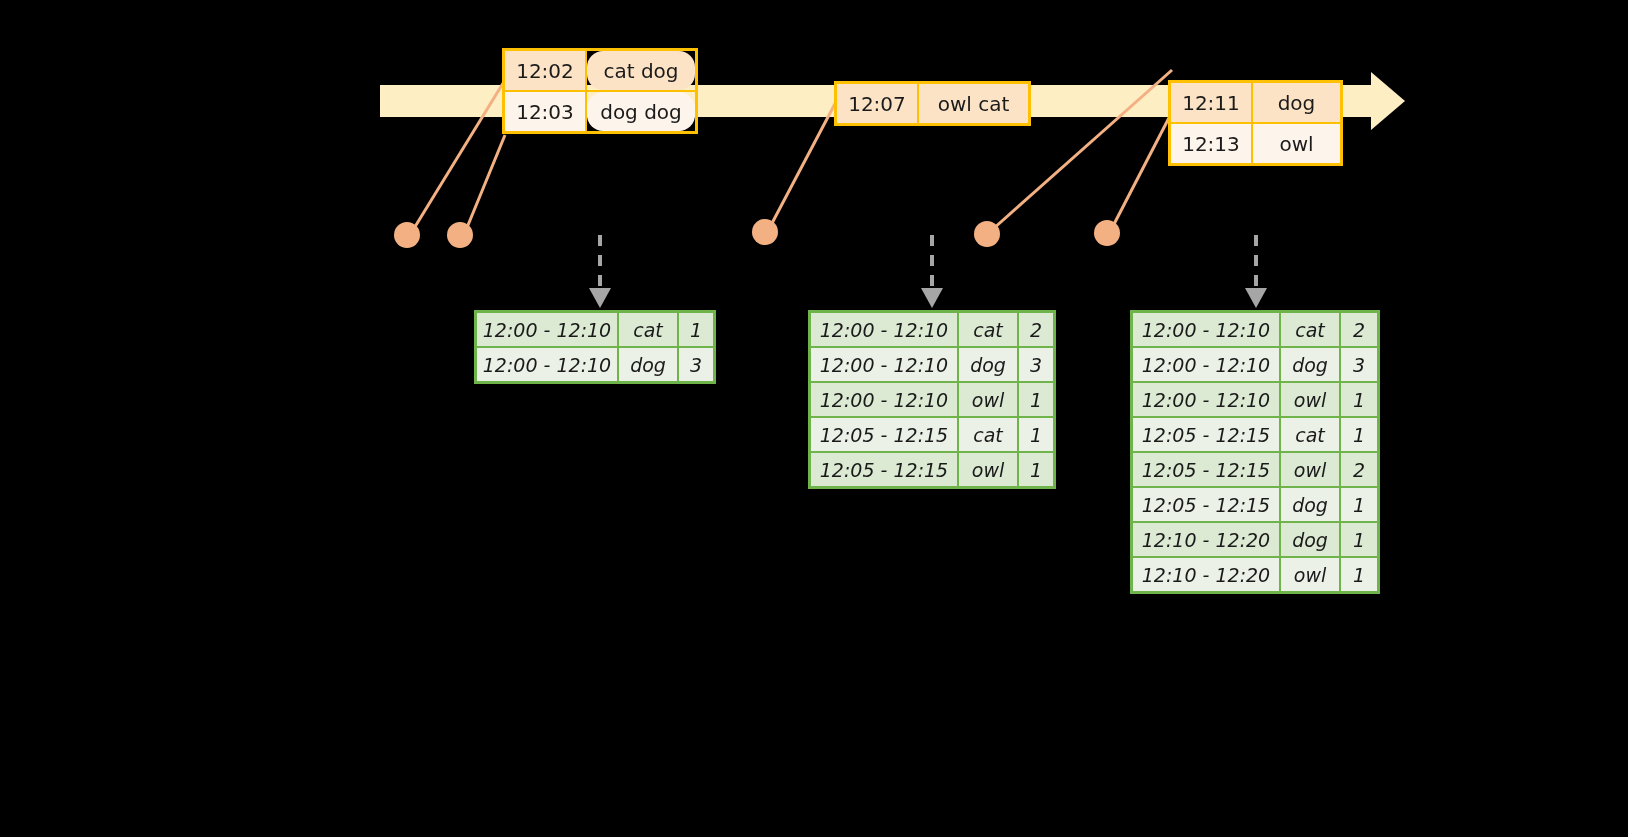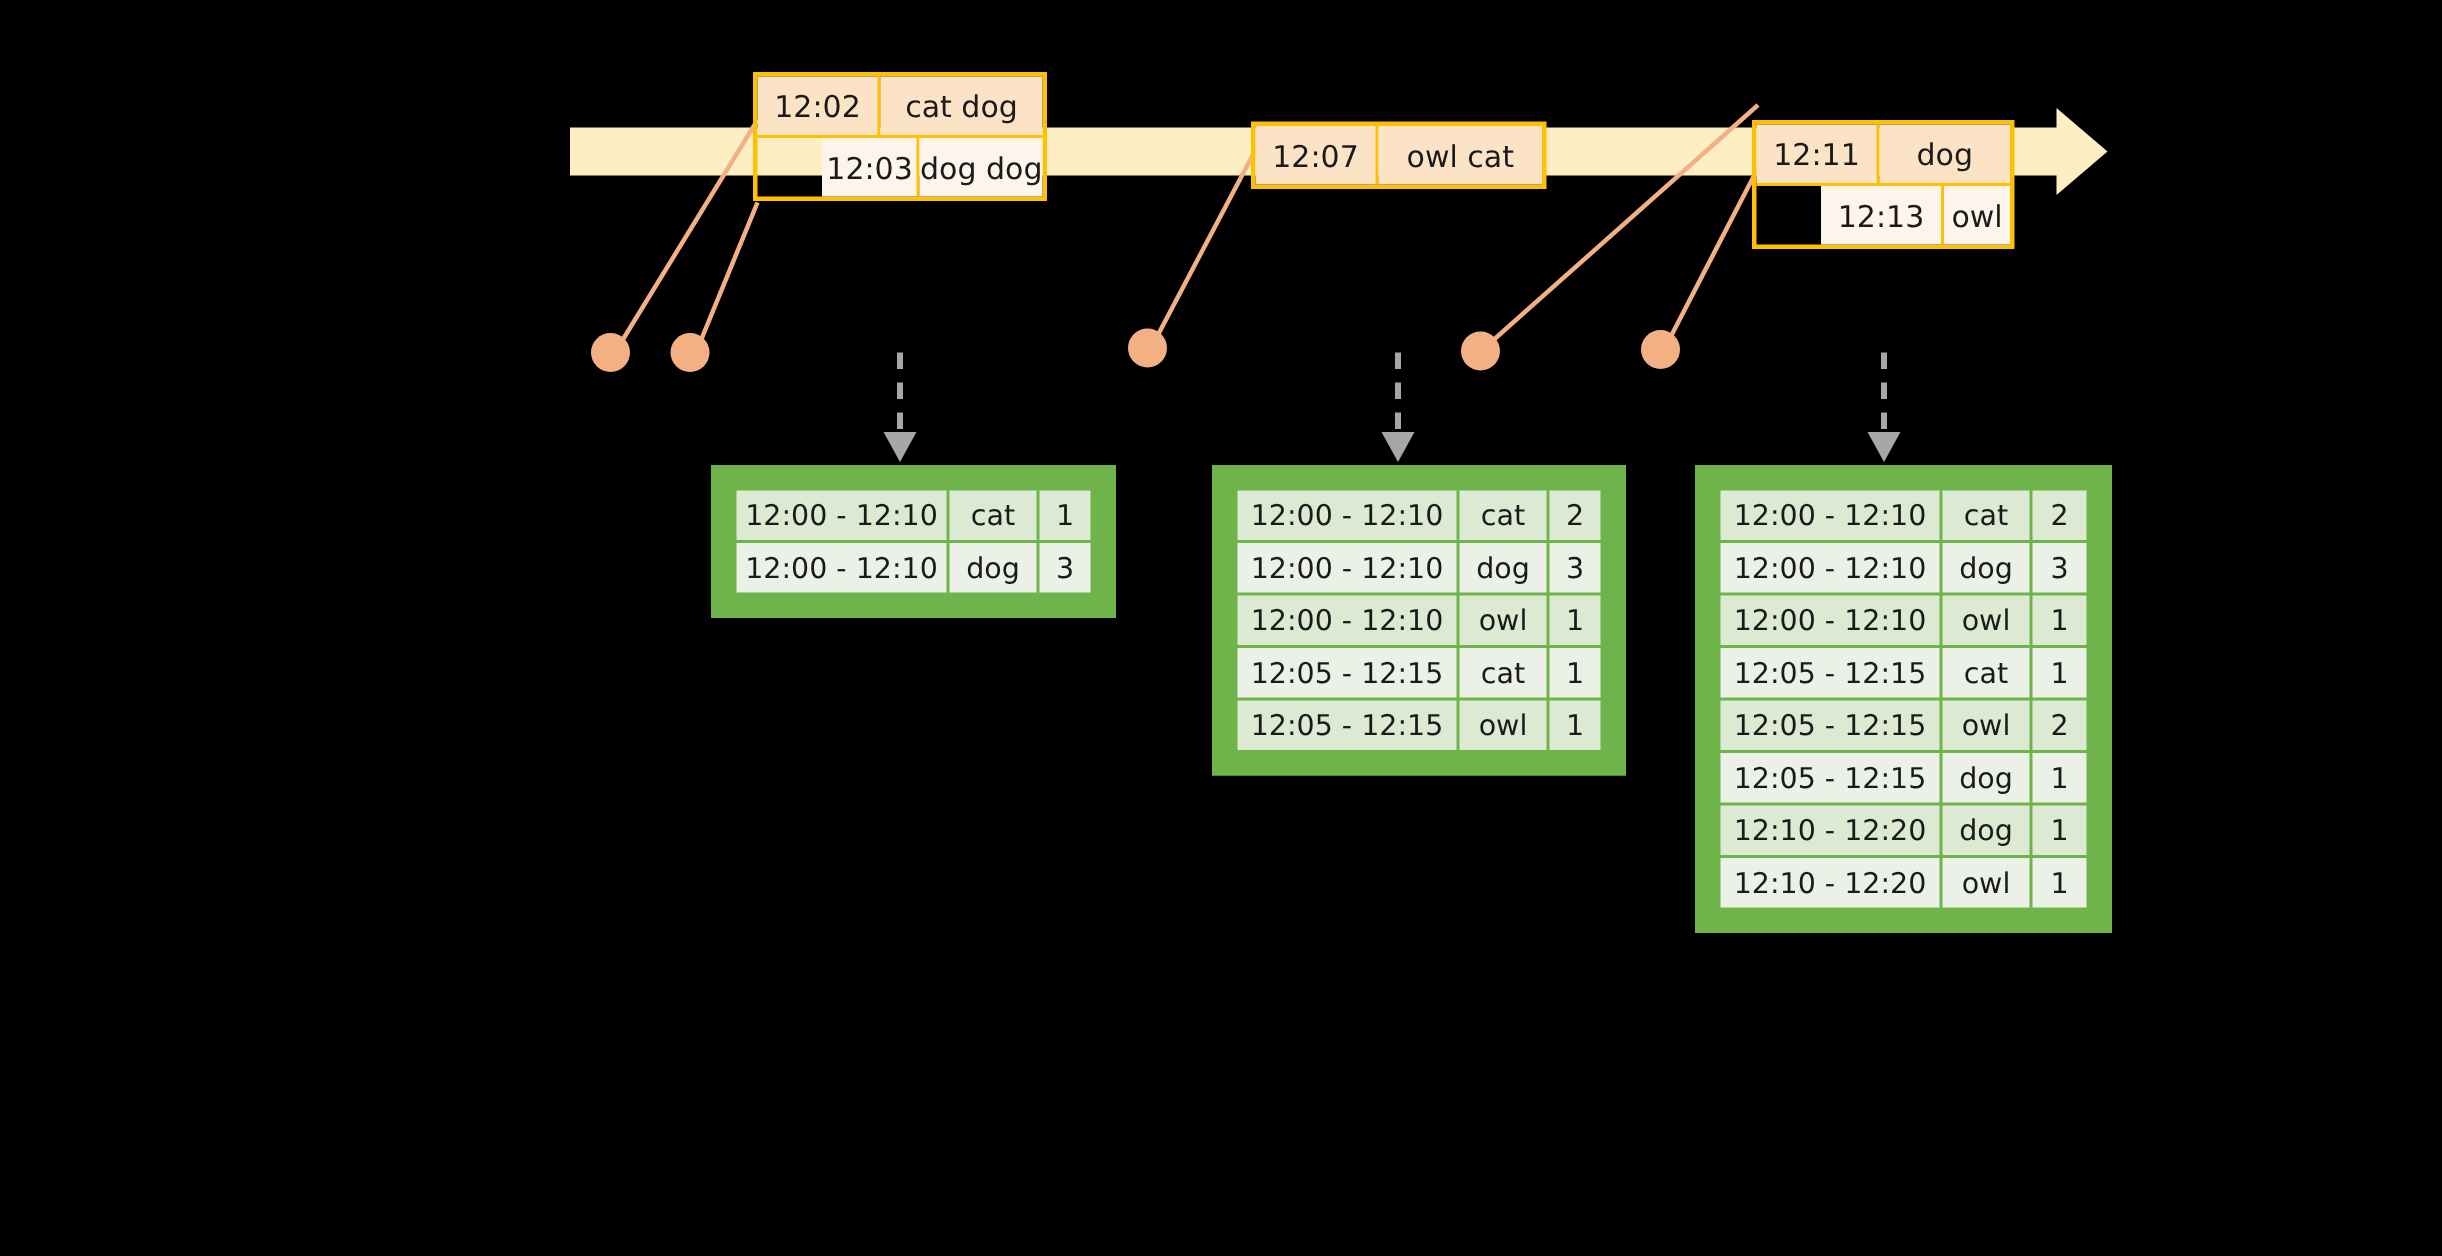--- a/index.html
+++ b/index.html
@@ -46,35 +46,35 @@
     display: flex;
     flex-direction: column;
   }
   .event-row {
     display: flex;
     flex-direction: row;
     height: 39px;
   }
   .event-row.shaded .event-cell { background: #fde3c6; }
   .event-row.plain  .event-cell { background: #fdf4ec; }
-  .event-row + .event-row { border-top: 2px solid #ffc001; padding-left: 43px; }
+  .event-row + .event-row { border-top: 2px solid #ffc001; }
   .event-cell {
     display: flex;
     align-items: center;
     justify-content: center;
     font-size: 20px;
     color: #1a1a1a;
     box-sizing: border-box;
     white-space: nowrap;
   }
   .event-cell.time { width: 82px; border-right: 2px solid #ffc001; }
   .event-cell.words { flex: 1; }
 
   #event-box-1 { left: 502px; top: 48px; width: 196px; }
-  #event-box-1 .event-cell.words { width: 111px; }
+  #event-box-1 .event-cell.words { width: 111px; border-radius: 16px; }
   #event-box-2 { left: 834px; top: 81px; width: 197px; }
   #event-box-2 .event-cell.words { width: 112px; }
   #event-box-3 { left: 1168px; top: 80px; width: 175px; }
   #event-box-3 .event-cell.words { width: 90px; }
 
   
   #connectors {
     position: absolute;
     left: 0; top: 0;
     width: 1628px; height: 837px;
@@ -90,21 +90,22 @@
 
   
   .result-table {
     position: absolute;
     border: 3px solid #6eb44a;
     box-sizing: border-box;
     display: flex;
     flex-direction: column;
     background: #6eb44a;
     gap: 2px;
-    padding: 14px;
+    padding: 0;
+    font-style: italic;
   }
   .result-row {
     display: flex;
     flex-direction: row;
     gap: 2px;
     height: 33px;
   }
   .result-cell {
     display: flex;
     align-items: center;

